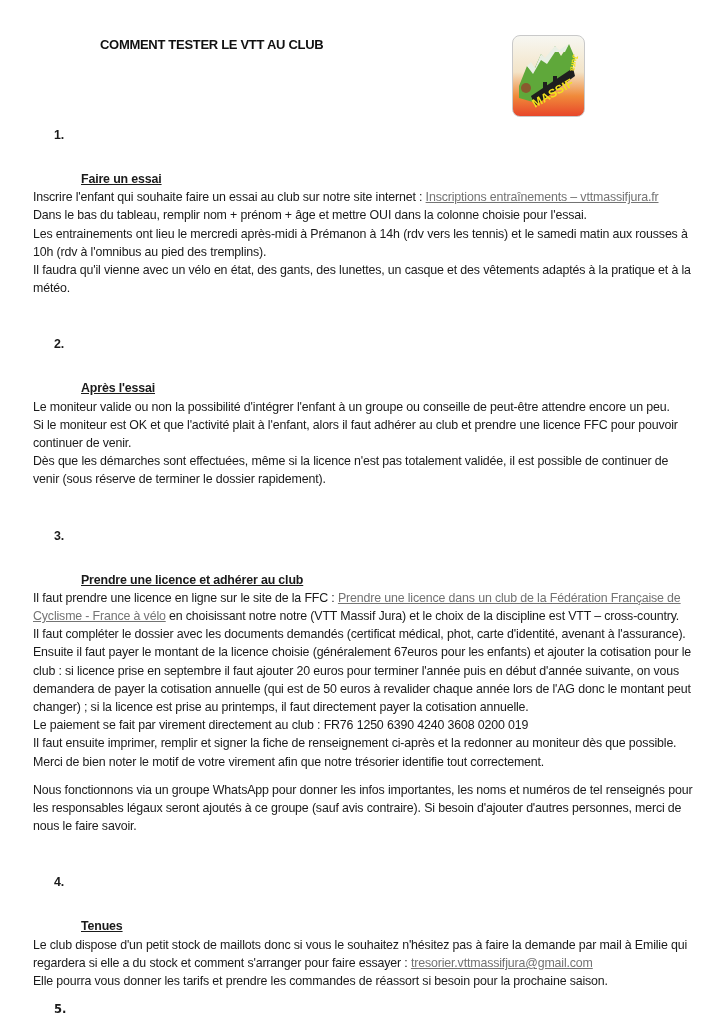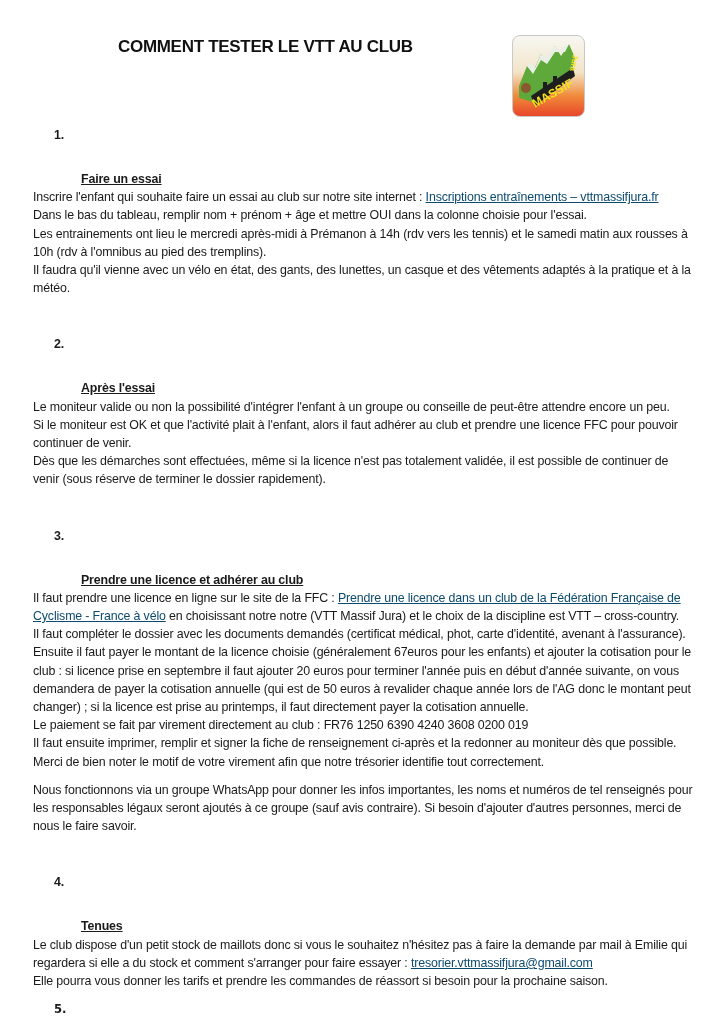--- a/index.html
+++ b/index.html
@@ -1,30 +1,30 @@
 <!DOCTYPE html>
 <html><head>
 <meta charset="utf-8">
 <style>
   html, body { margin: 0; padding: 0; background: #ffffff; }
   body { width: 724px; height: 1024px; position: relative; overflow: hidden;
          font-family: "Liberation Sans", "DejaVu Sans", sans-serif; color: #1a1a1a; }
-  .title { position: absolute; left: 118px; top: 37px; font-size: 17px; font-weight: bold;
+  .title { position: absolute; left: 100px; top: 37px; font-size: 13px; font-weight: bold;
            letter-spacing: -0.3px; color: #111; }
   .logo { position: absolute; left: 512px; top: 35px; width: 71px; height: 80px; border-radius: 8px;
           border: 1px solid #c9c9c9; overflow: hidden;
           background: linear-gradient(180deg, #f7f7f2 0%, #f3e4c8 45%, #f08a3a 75%, #e8462a 100%); }
   .logo svg { width: 100%; height: 100%; display: block; }
   .content { position: absolute; left: 33px; top: 126px; width: 660px; font-size: 12.4px;
              line-height: 18.2px; letter-spacing: -0.15px; }
   .section-head { display: flex; padding-left: 21px; font-weight: bold; margin: 0; }
   .section-head .num { width: 27px; }
   .section-head .label { text-decoration: underline; margin-top: 44px; }
   p { margin: 0; }
-  a.link { color: #0c4a6e; text-decoration: underline; }
+  a.link { color: #737373; text-decoration: underline; }
   .gap-l { height: 38px; }
   .gap-m { height: 10px; }
   .sec5 { font-family: "DejaVu Sans", sans-serif; font-size: 11.6px; }
 </style>
 </head>
 <body>
 
 <div class="title">COMMENT TESTER LE VTT AU CLUB</div>
 
 <div class="logo">

